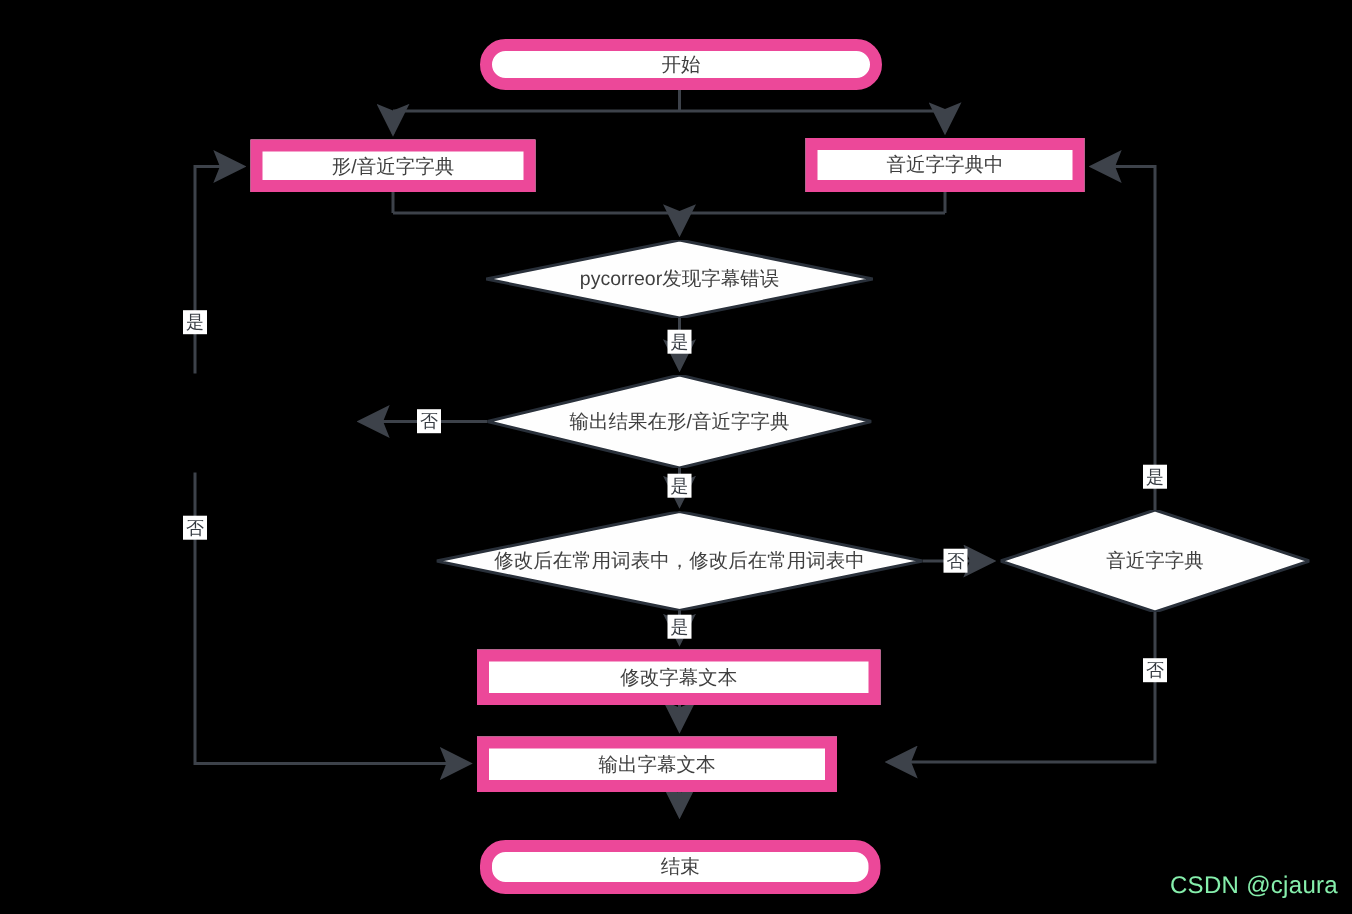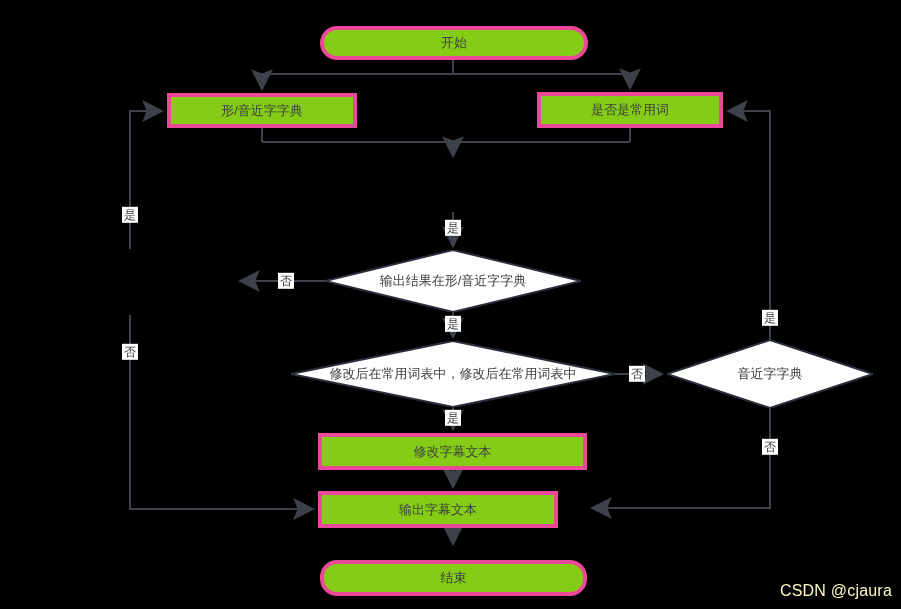--- a/index.html
+++ b/index.html
@@ -11,35 +11,35 @@
   }
   .stage{position:absolute;left:0;top:0;width:901px;height:609px}
   svg.wires{position:absolute;left:0;top:0}
   .wire{stroke:#3d424a;stroke-width:2;fill:none}
 
   .node{
     position:absolute;display:flex;align-items:center;justify-content:center;
     font-size:13px;color:#3f3f3f;text-align:center;line-height:1.2;
     box-sizing:border-box;white-space:nowrap;
   }
-  .node.box{background:#84cc16;border:4px solid #ec4899}
+  .node.box{background:#ffffff;border:8px solid #ec4899}
   .node.terminal{border-radius:17px}
   .node.diamond{background:transparent;border:none}
   .node.diamond svg{position:absolute;left:0;top:0;width:100%;height:100%}
   .node.diamond polygon{fill:#fefefe;stroke:#29303a;stroke-width:2;vector-effect:non-scaling-stroke}
   .node.diamond span{position:relative;z-index:1}
 
   .edge-label{
     position:absolute;transform:translate(-50%,-50%);
     background:#ffffff;color:#363b42;font-size:12px;line-height:1.2;
     padding:1px 2px;z-index:2;white-space:nowrap;
   }
   .watermark{
     position:absolute;right:9px;bottom:9px;
-    color:#fef9c3;font-size:16px;letter-spacing:0.2px;
+    color:#86efac;font-size:16px;letter-spacing:0.2px;
   }
 </style>
 </head>
 <body>
 
 <div class="stage">
 
   <svg class="wires" width="901" height="609">
     <defs>
       <marker id="arr" viewBox="0 0 10 10" refX="9" refY="5" markerWidth="11" markerHeight="11" orient="auto-start-reverse">
@@ -74,23 +74,29 @@
 
   <div class="node box terminal" style="left:320px;top:26px;width:268px;height:34px">
     <span>开始</span>
   </div>
 
   <div class="node box" style="left:167px;top:93px;width:190px;height:35px">
     <span>形/音近字字典</span>
   </div>
 
   <div class="node box" style="left:537px;top:92px;width:186px;height:36px">
-    <span>是否是常用词</span>
+    <span>音近字字典中</span>
   </div>
 
+  <div class="node diamond" style="left:324px;top:160px;width:258px;height:52px">
+    <svg viewBox="0 0 100 100" preserveAspectRatio="none">
+      <polygon points="50,0 100,50 50,100 0,50"></polygon>
+    </svg>
+    <span>pycorreor发现字幕错误</span>
+  </div>
 
   <div class="node diamond" style="left:325px;top:250px;width:256px;height:62px">
     <svg viewBox="0 0 100 100" preserveAspectRatio="none">
       <polygon points="50,0 100,50 50,100 0,50"></polygon>
     </svg>
     <span>输出结果在形/音近字字典</span>
   </div>
 
 
   <div class="node diamond" style="left:291px;top:341px;width:324px;height:66px">

